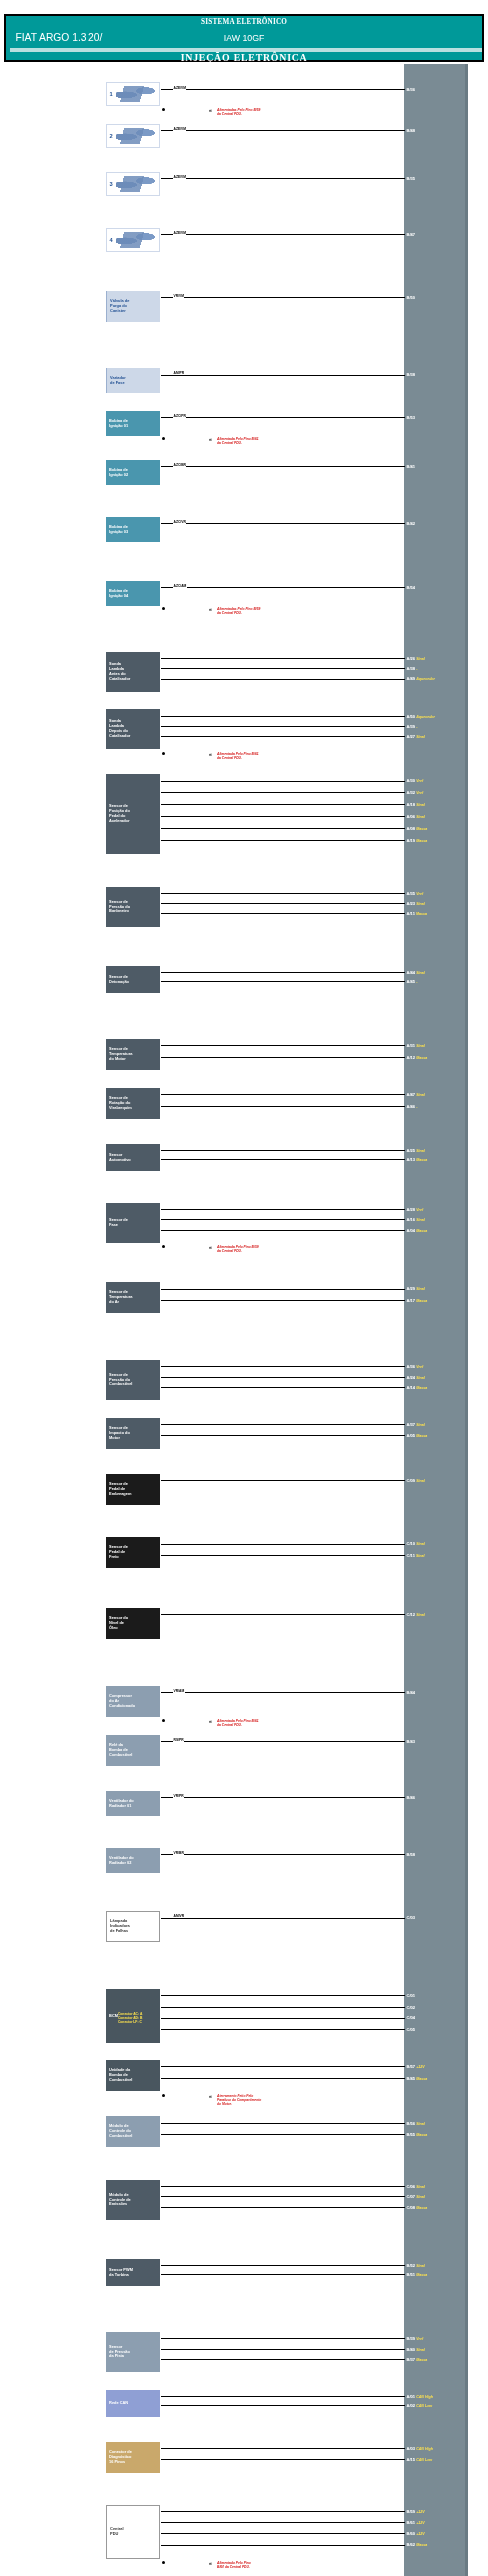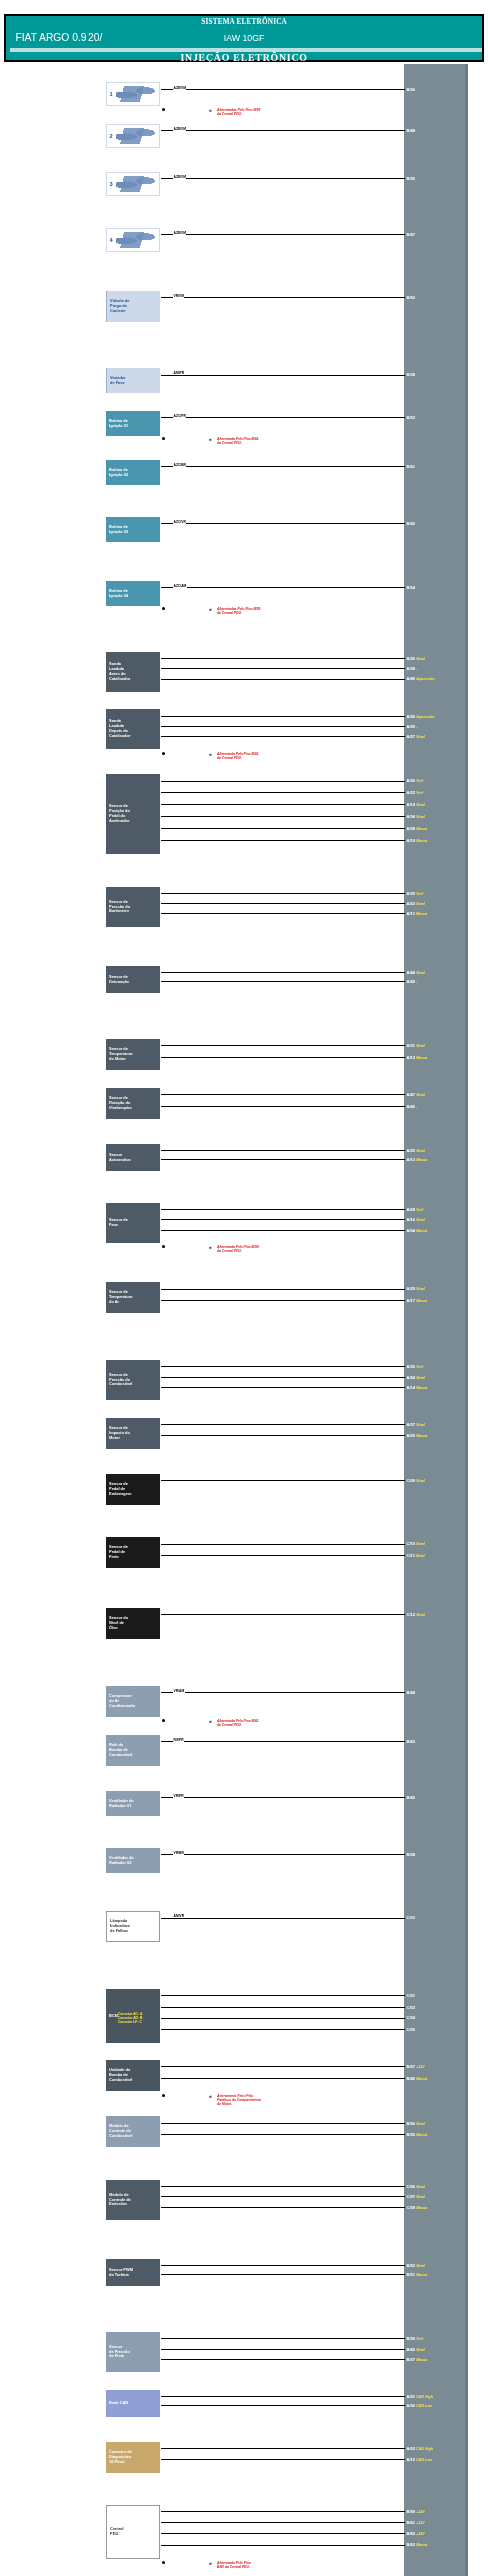--- a/index.html
+++ b/index.html
@@ -105,26 +105,26 @@
     font-weight:bold; line-height:1.25; white-space:pre-line;
   }
   .note-arrow {
     position:absolute; color:#000; font-size:5.2px; font-weight:bold;
   }
 </style>
 </head>
 <body>
 
 <div id="header">
-  <div id="hdr-sys">SISTEMA ELETRÔNICA</div>
-  <div id="hdr-model">FIAT ARGO 0.9</div>
+  <div id="hdr-sys">SISTEMA ELETRÔNICO</div>
+  <div id="hdr-model">FIAT ARGO 1.3</div>
   <div id="hdr-year">20/</div>
   <div id="hdr-ecu">IAW 10GF</div>
   <div id="hdr-rule"></div>
-  <div id="hdr-title">INJEÇÃO ELETRÔNICO</div>
+  <div id="hdr-title">INJEÇÃO ELETRÔNICA</div>
 </div>
 
 <div id="ecu-spine"></div>
 <div id="ecu-spine-edge"></div>
 
 <div id="diagram">
     <div class="inj" style="left: 106px; top: 82px; width: 54px; height: 24px;">
       <span class="num">1</span>
       <span class="body"></span>
     </div>

